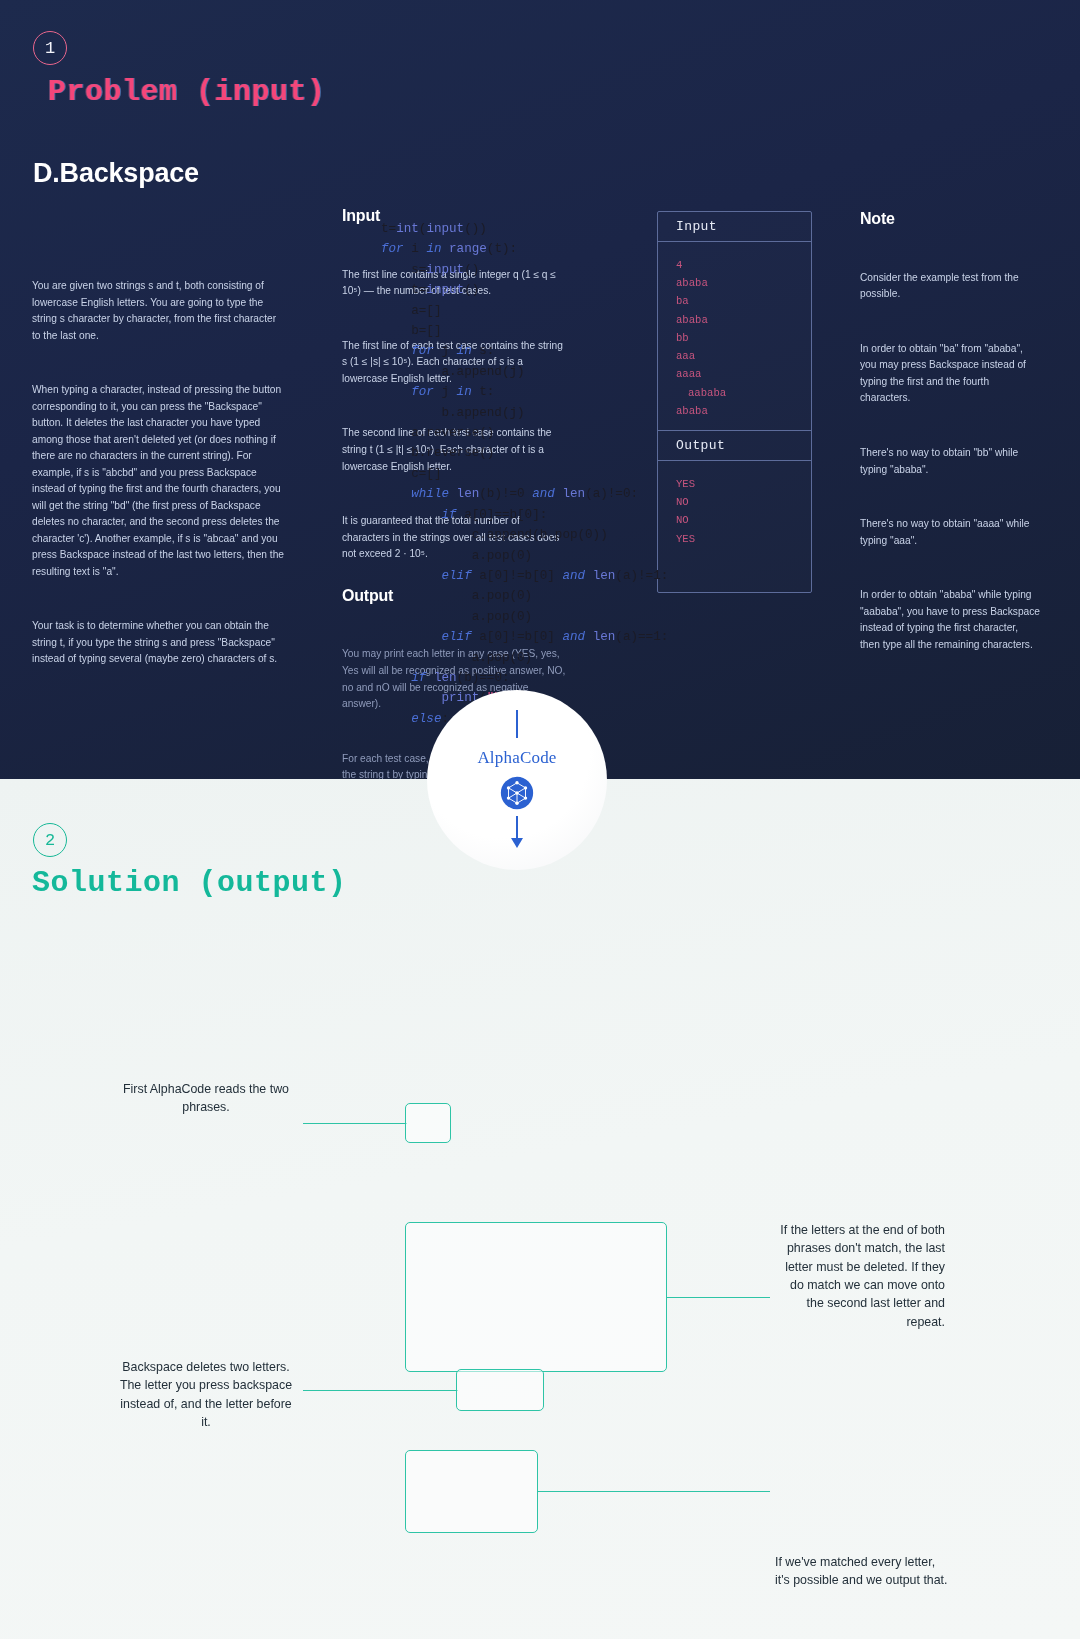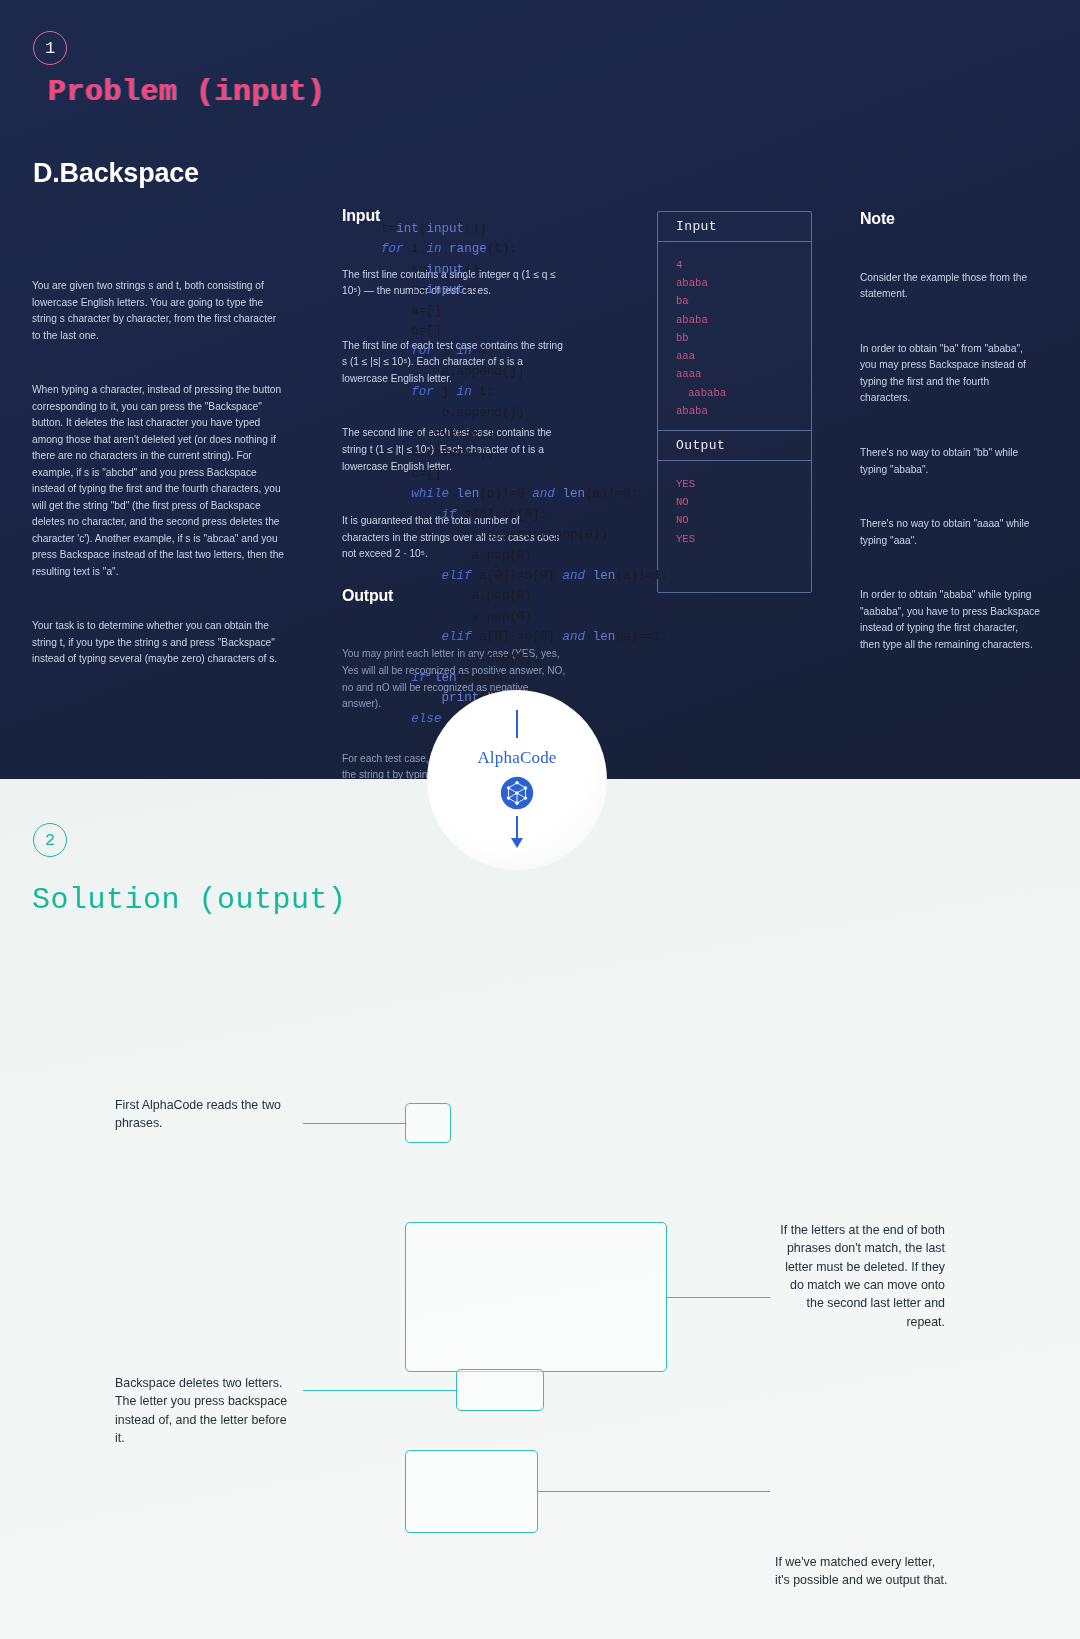--- a/index.html
+++ b/index.html
@@ -142,24 +142,23 @@
   }
   #badge-2 {
     border: 1.6px solid #17b897;
     color: #17b897;
     position: absolute; top: 44px; left: 33px;
   }
   #solution-title {
     position: absolute; top: 87px; left: 32px;
     font-family: "Liberation Mono", monospace;
     font-size: 30px;
-    font-weight: normal;
+    font-weight: bold;
     color: #14b89a;
     letter-spacing: 0.5px;
-    margin-top: 17px;
   }
 
   
   #code-block {
     position: absolute;
     left: 381px; top: 219px;
     font-family: "Liberation Mono", monospace;
     font-size: 12.6px;
     line-height: 20.4px;
     color: #1b1b26;
@@ -179,21 +178,21 @@
     z-index: 3;
   }
 
   .callout {
     position: absolute;
     font-size: 12.4px;
     line-height: 1.48;
     color: #23303a;
     z-index: 6;
   }
-  .callout.right-align { text-align: left; margin-top: 16px; }
+  .callout.right-align { text-align: center; }
 
   .lead-line { position: absolute; background: #2ec4a6; height: 1.3px; z-index: 2; }
 </style>
 </head>
 <body>
 
 <div id="problem-section">
 
   <div id="badge-1" class="sec-badge">1</div>
   <div id="problem-title">Problem (input)</div>
@@ -233,21 +232,21 @@
     <div class="sample-body" id="sample-output-body">
         <span>YES</span>
         <span>NO</span>
         <span>NO</span>
         <span>YES</span>
       </div>
   </div>
 
   <div id="col-note" class="body-col">
     <div class="sub-head">Note</div>
-    <p>Consider the example those from the statement.</p>
+    <p>Consider the example test from the possible.</p>
     <p>In order to obtain "ba" from "ababa", you may press Backspace instead of typing the first and the fourth characters.</p>
     <p>There's no way to obtain "bb" while typing "ababa".</p>
     <p>There's no way to obtain "aaaa" while typing "aaa".</p>
     <p>In order to obtain "ababa" while typing "aababa", you have to press Backspace instead of typing the first character, then type all the remaining characters.</p>
   </div>
 </div>
 
 <div id="solution-section">
   <div id="badge-2" class="sec-badge">2</div>
   <div id="solution-title">Solution (output)</div>

